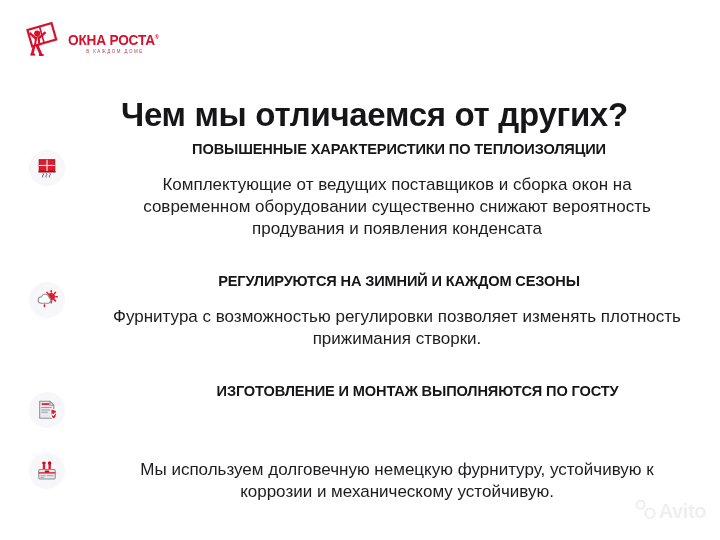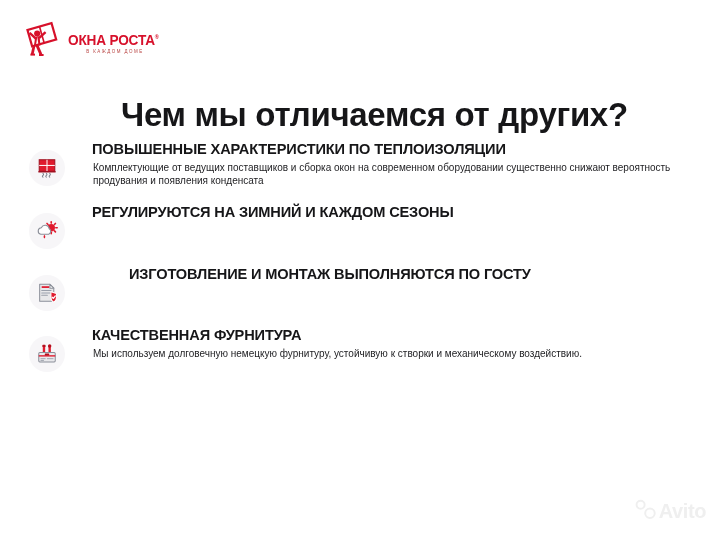--- a/index.html
+++ b/index.html
@@ -94,20 +94,21 @@
     left: 0;
     top: 140px;
     width: 720px;
   }
   .feature {
     position: relative;
     display: flex;
     align-items: flex-start;
     padding-left: 29px;
     margin-bottom: 16px;
+    text-align: center;
   }
   .feature-icon-wrap {
     flex: 0 0 36px;
     width: 36px;
     height: 36px;
     border-radius: 50%;
     background: #f7f6f8;
     display: flex;
     align-items: center;
     justify-content: center;
@@ -122,25 +123,25 @@
   .feature-title {
     font-size: 14.6px;
     font-weight: bold;
     letter-spacing: -0.15px;
     color: #161618;
     line-height: 1.25;
     margin: 0 0 3px 0;
     white-space: nowrap;
   }
   .feature-body {
-    font-size: 10px;
+    font-size: 17px;
     font-weight: normal;
     color: #1d1d20;
     line-height: 1.30;
-    margin: 1px;
+    margin: 16px;
     max-width: 578px;
   }
 
   
   .feature--1 { margin-bottom: 15px; }
   .feature--2 { margin-bottom: 16px; }
   .feature--3 { margin-bottom: 15px; gap: 37px; }
   .feature--4 { margin-bottom: 0; }
 
   
@@ -240,20 +241,21 @@
             </g>
           </g>
 
           <path d="M6.2 15.5 a3.6 3.6 0 0 1 0.6 -7.1 a4.6 4.6 0 0 1 8.7 1.2 a3.3 3.3 0 0 1 -0.6 5.9 Z" fill="#ffffff" stroke="#8b8f99" stroke-width="1.2" stroke-linejoin="round"></path>
 
           <path d="M10.2 16.2 q1.9 2.6 0 3.9 q-1.9 -1.3 0 -3.9 Z" fill="#e01b2e"></path>
         </svg>
       </div>
       <div class="feature-text">
         <p class="feature-title">РЕГУЛИРУЮТСЯ НА ЗИМНИЙ И КАЖДОМ СЕЗОНЫ</p>
+        <p class="feature-body">Фурнитура с возможностью регулировки позволяет изменять плотность прижимания створки.</p>
       </div>
     </div>
 
     <div class="feature feature--3">
       <div class="feature-icon-wrap">
         <svg width="22" height="22" viewBox="0 0 24 24" aria-hidden="true">
 
           <path d="M4 2.5 H15.2 L19.4 6.7 V21 H4 Z" fill="#e8e8ea" stroke="#8b8f99" stroke-width="1.1" stroke-linejoin="round"></path>
           <path d="M15.2 2.5 V6.7 H19.4 Z" fill="#ffffff" stroke="#8b8f99" stroke-width="1.1" stroke-linejoin="round"></path>
           <rect x="6.2" y="4.6" width="8.2" height="1.9" fill="#e01b2e"></rect>
@@ -287,22 +289,21 @@
           <rect x="3.0" y="13.3" width="18" height="1.5" fill="#e01b2e"></rect>
           <g stroke="#9aa0ab" stroke-width="1" stroke-linecap="round">
             <line x1="5.4" y1="17.1" x2="10.0" y2="17.1"></line>
             <line x1="12.4" y1="17.1" x2="18.6" y2="17.1"></line>
             <line x1="5.4" y1="19.0" x2="8.2" y2="19.0"></line>
           </g>
           <rect x="9.6" y="11.4" width="4.8" height="2.2" rx="0.5" fill="#b5101f"></rect>
         </svg>
       </div>
       <div class="feature-text">
-        <p class="feature-title">КАЧЕСТВЕННАЯ ФУРНИТУРА</p>
-        <p class="feature-body">Мы используем долговечную немецкую фурнитуру, устойчивую к створки и механическому воздействию.</p>
+        <p class="feature-body">Мы используем долговечную немецкую фурнитуру, устойчивую к коррозии и механическому устойчивую.</p>
       </div>
     </div>
 
   </div>
 
   <div class="watermark">
     <span>
       <svg width="22" height="22" viewBox="0 0 24 24" aria-hidden="true">
         <circle cx="7.2" cy="7.4" r="4.4" fill="none" stroke="#efefef" stroke-width="2.1"></circle>
         <circle cx="17.4" cy="16.6" r="5.2" fill="none" stroke="#efefef" stroke-width="2.1"></circle>

